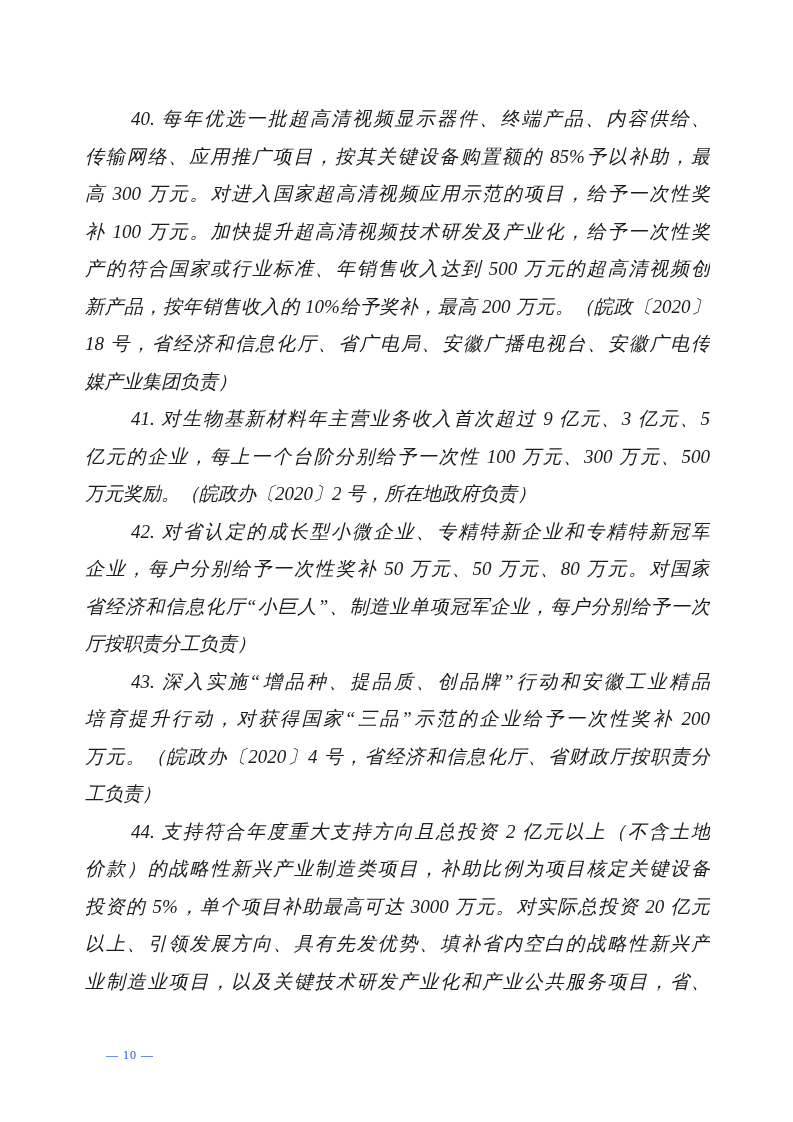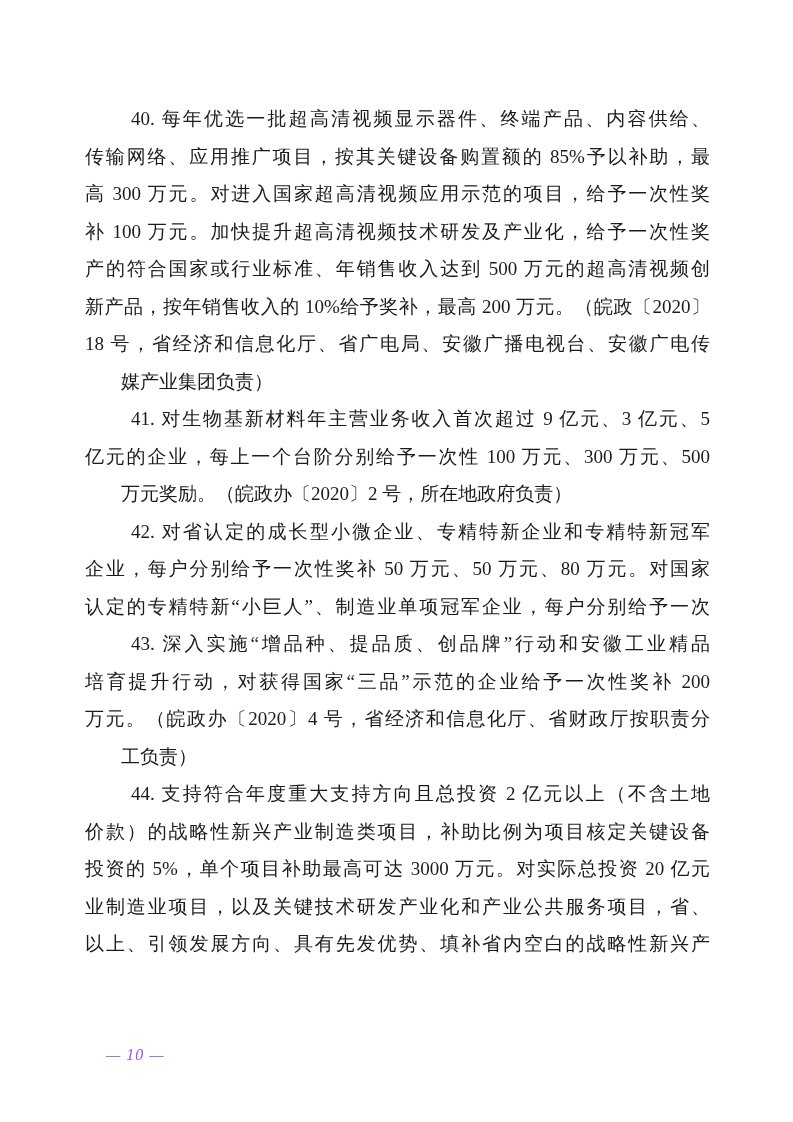--- a/index.html
+++ b/index.html
@@ -27,39 +27,38 @@
     padding: 0;
   }
   .line {
     height: 37.5px;
     line-height: 37.5px;
     font-size: 19px;
     text-align: justify;
     text-align-last: justify;
     overflow: hidden;
     white-space: normal;
+    font-style: italic;
   }
   .line.first {
     text-indent: 46px;
   }
   .line.last {
     text-align: right;
     text-align-last: left;
-    margin-left: 36px;
   }
   .page-footer {
     position: absolute;
     left: 106px;
     top: 1040px;
     height: 30px;
     line-height: 30px;
-    font-size: 16px;
+    font-size: 12px;
     letter-spacing: 1px;
-    color: #8b5cf6;
-    font-style: italic;
+    color: #1d4ed8;
   }
 </style>
 </head>
 <body>
 
 <div class="page">
 
   <div class="text-block">
 
     <div class="para">
@@ -75,36 +74,37 @@
 
     <div class="para">
       <div class="line first">41. 对生物基新材料年主营业务收入首次超过 9 亿元、3 亿元、5</div>
       <div class="line">亿元的企业，每上一个台阶分别给予一次性 100 万元、300 万元、500</div>
       <div class="line last">万元奖励。（皖政办〔2020〕2 号，所在地政府负责）</div>
     </div>
 
     <div class="para">
       <div class="line first">42. 对省认定的成长型小微企业、专精特新企业和专精特新冠军</div>
       <div class="line">企业，每户分别给予一次性奖补 50 万元、50 万元、80 万元。对国家</div>
-      <div class="line">认定的专精特新“小巨人”、制造业单项冠军企业，每户分别给予一次</div>
+      <div class="line">省经济和信息化厅“小巨人”、制造业单项冠军企业，每户分别给予一次</div>
+      <div class="line last">厅按职责分工负责）</div>
     </div>
 
     <div class="para">
       <div class="line first">43. 深入实施“增品种、提品质、创品牌”行动和安徽工业精品</div>
       <div class="line">培育提升行动，对获得国家“三品”示范的企业给予一次性奖补 200</div>
       <div class="line">万元。（皖政办〔2020〕4 号，省经济和信息化厅、省财政厅按职责分</div>
       <div class="line last">工负责）</div>
     </div>
 
     <div class="para">
       <div class="line first">44. 支持符合年度重大支持方向且总投资 2 亿元以上（不含土地</div>
       <div class="line">价款）的战略性新兴产业制造类项目，补助比例为项目核定关键设备</div>
       <div class="line">投资的 5%，单个项目补助最高可达 3000 万元。对实际总投资 20 亿元</div>
+      <div class="line">以上、引领发展方向、具有先发优势、填补省内空白的战略性新兴产</div>
       <div class="line">业制造业项目，以及关键技术研发产业化和产业公共服务项目，省、</div>
-      <div class="line">以上、引领发展方向、具有先发优势、填补省内空白的战略性新兴产</div>
     </div>
 
   </div>
 
   <div class="page-footer">
     <span>— 10 —</span>
   </div>
 
 </div>
 

